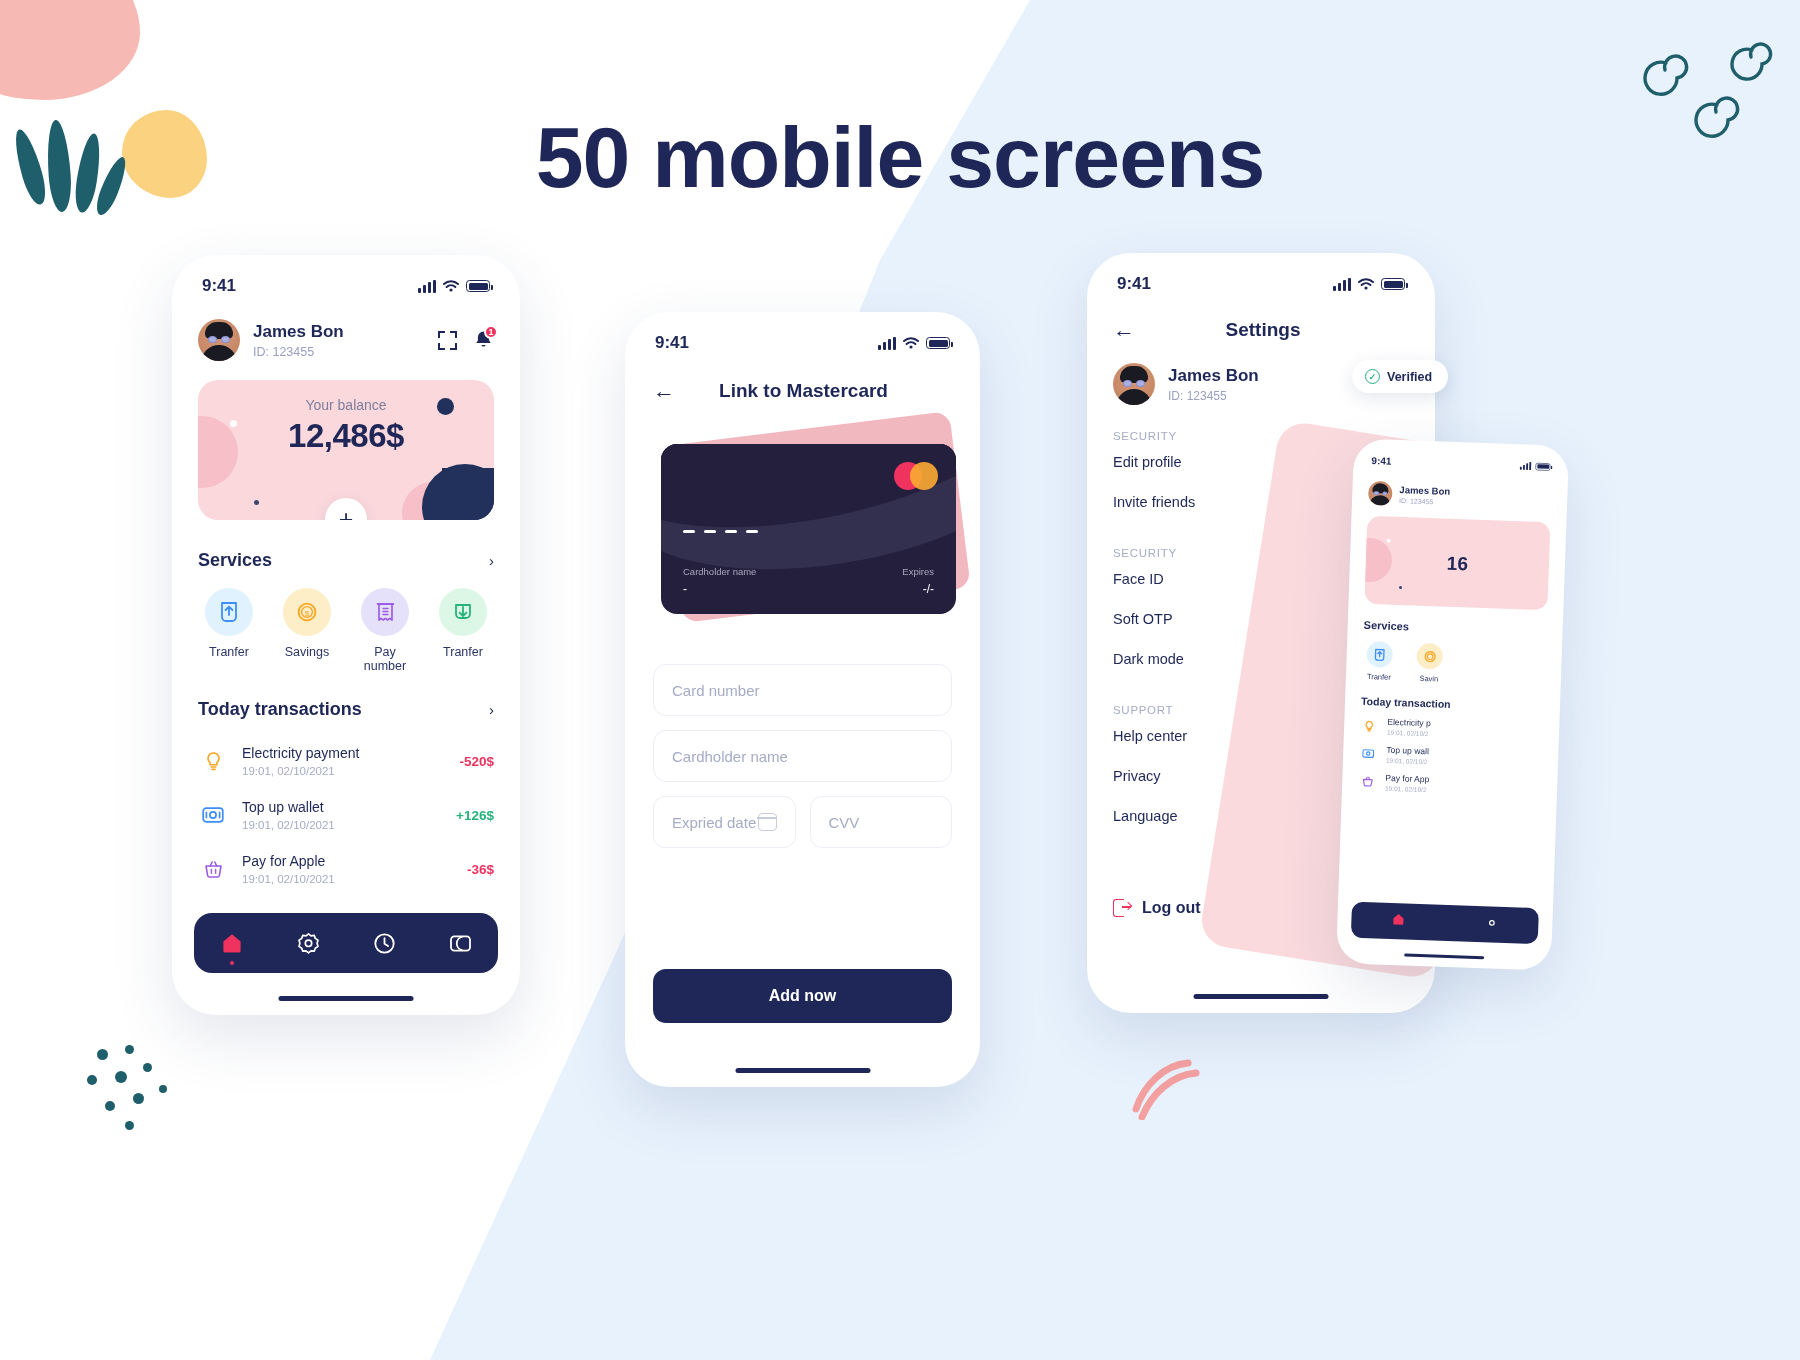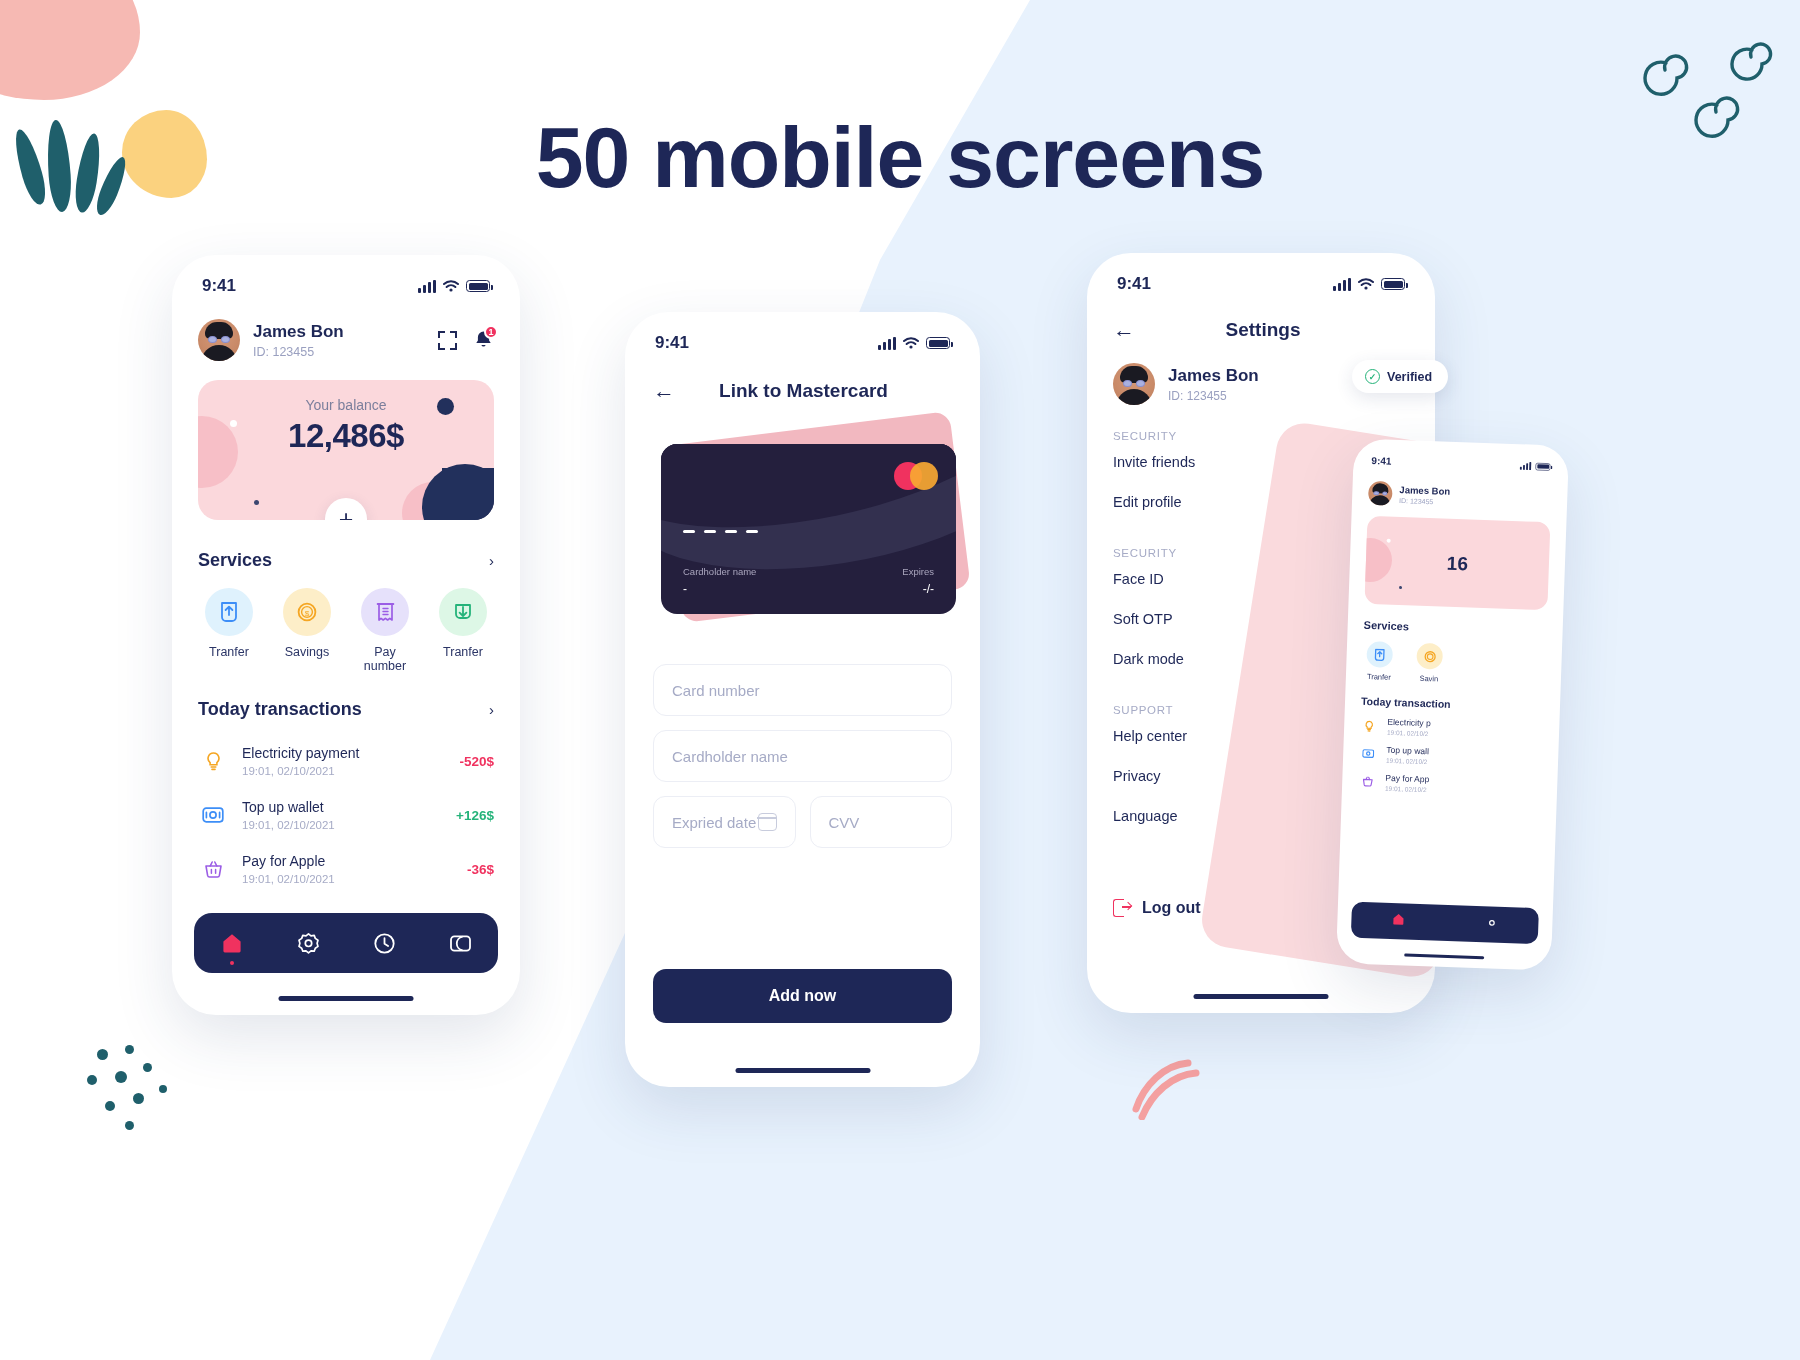--- a/index.html
+++ b/index.html
@@ -602,25 +602,25 @@
         </span>
     </div>
     <div style="margin-left:13px;">
       <div class="st-name">James Bon</div>
       <div class="st-id">ID: 123455</div>
     </div>
   </div>
 
   <div class="grp-label">SECURITY</div>
   <div class="st-row">
+    <span class="lb">Edit profile</span>
+    <span class="chev grey">›</span>
+  </div>
+  <div class="st-row">
     <span class="lb">Invite friends</span>
-    <span class="chev grey">›</span>
-  </div>
-  <div class="st-row">
-    <span class="lb">Edit profile</span>
     <span class="chev grey">›</span>
   </div>
 
   <div class="grp-label">SECURITY</div>
   <div class="st-row">
     <span class="lb">Face ID</span>
     <span class="toggle on">
         <span class="knob"></span>
       </span>
   </div>

